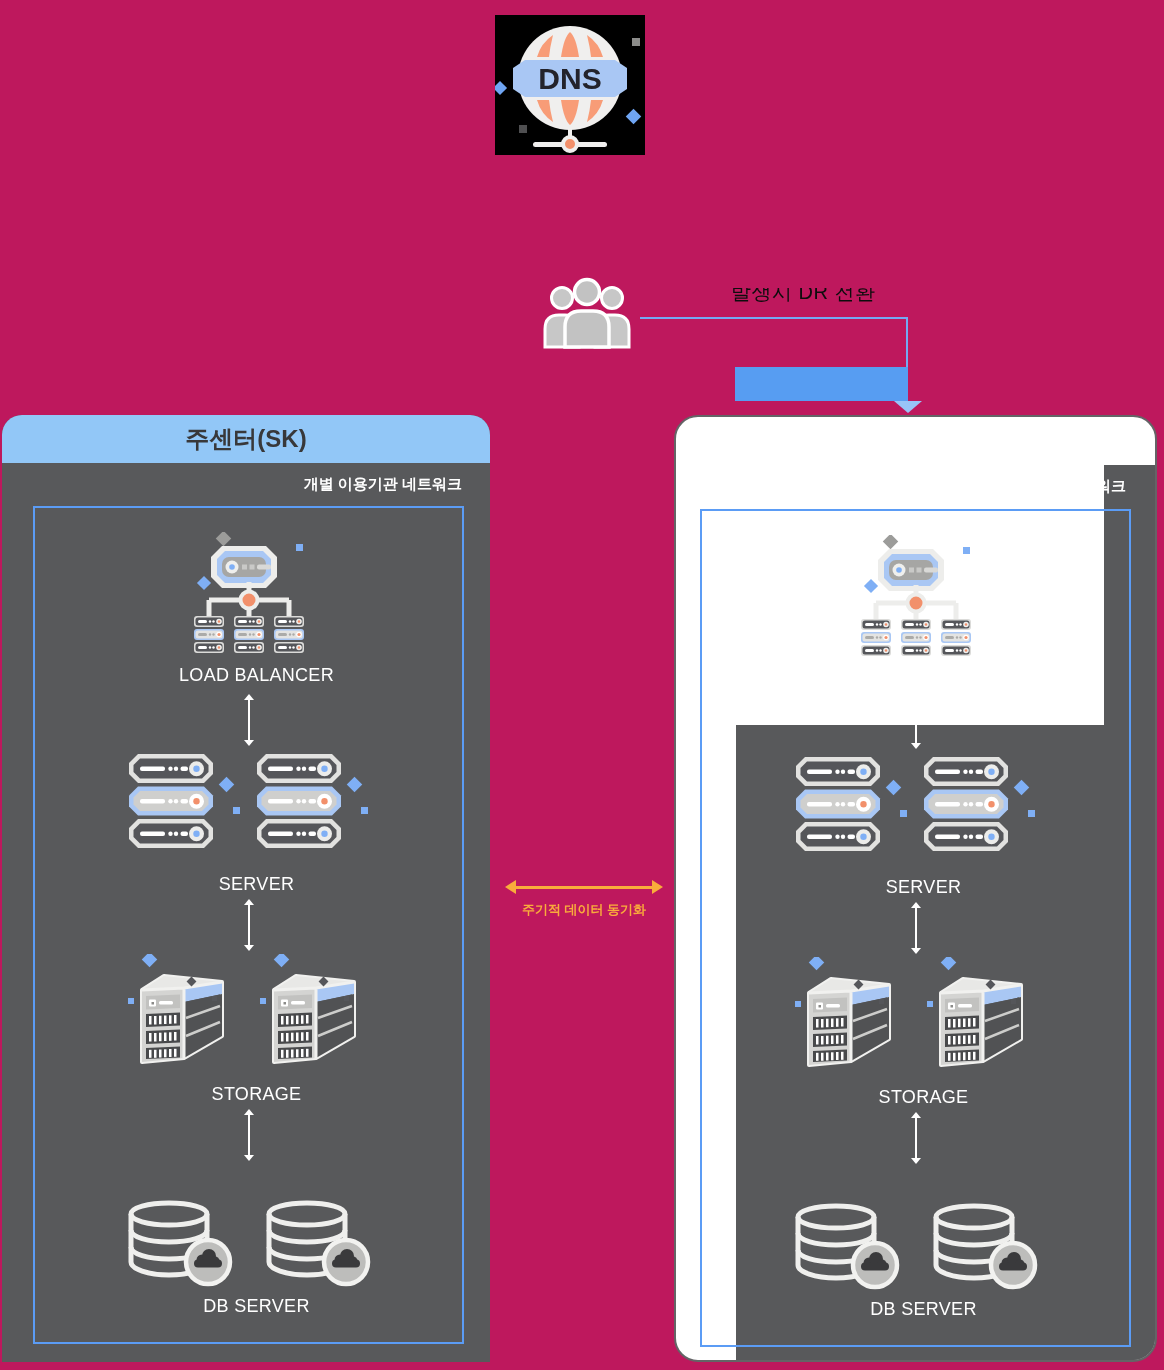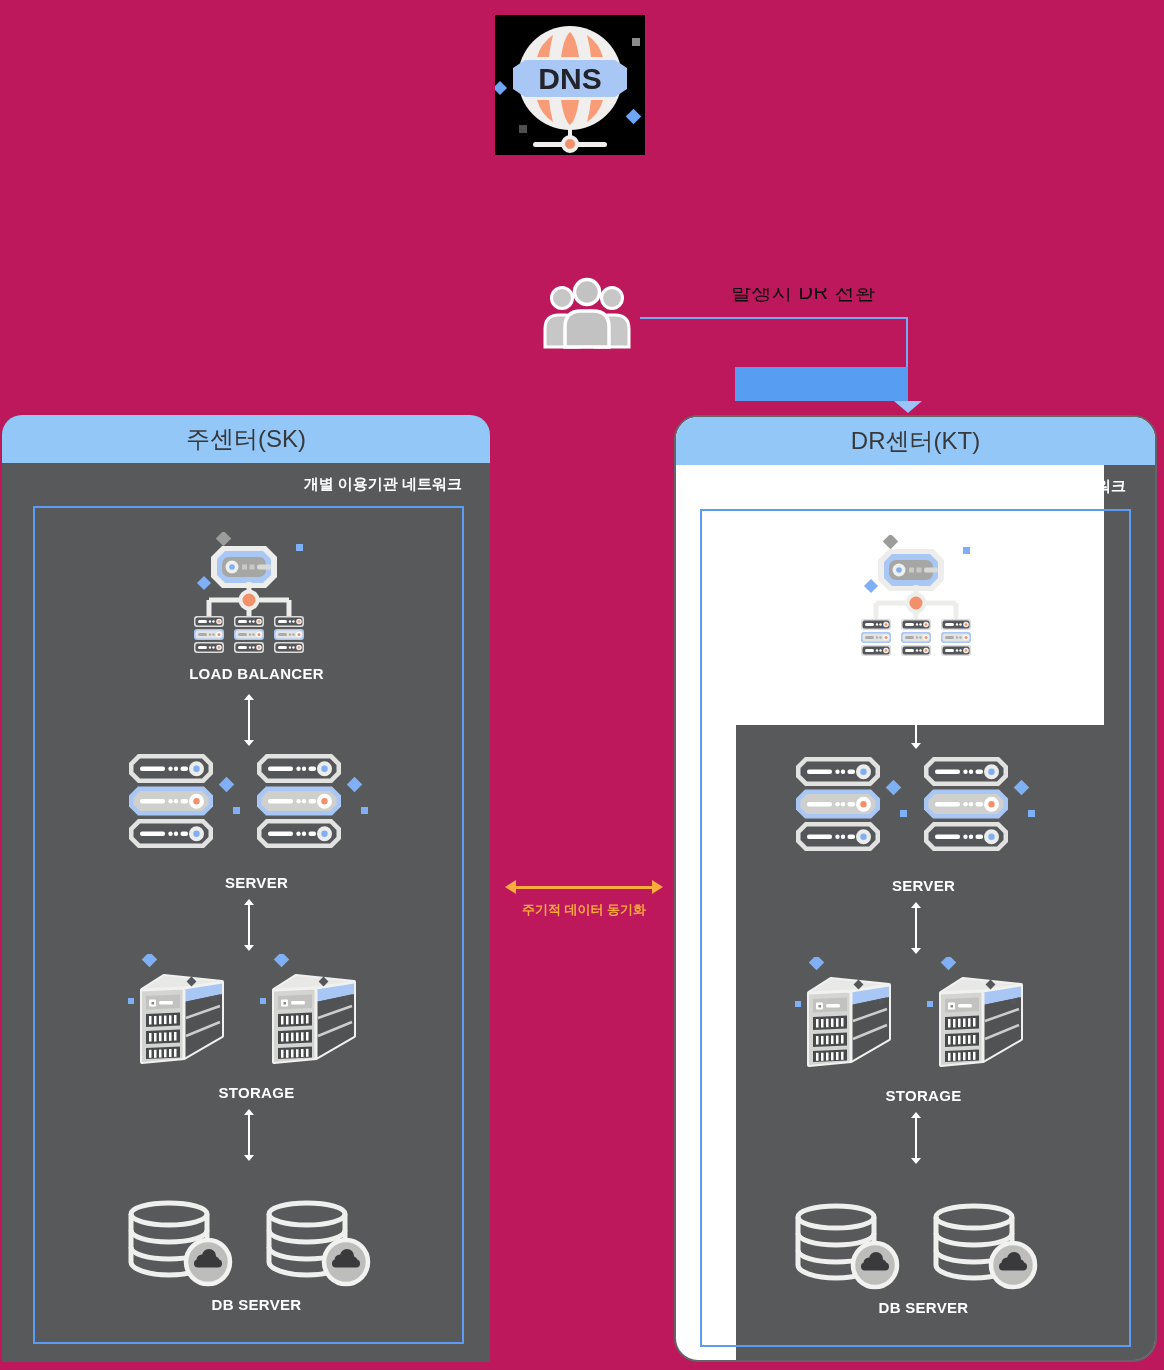--- a/index.html
+++ b/index.html
@@ -31,37 +31,37 @@
   .sync-label{left:498px;top:901px;width:172px;text-align:center;font-size:13px;
               font-weight:700;color:#F9AC3B;}
 
   
   .panel{top:415px;height:947px;}
   .panel-left{left:2px;width:488px;background:#58595B;border-radius:20px 20px 0 0;}
   .panel-right{left:674px;width:483px;background:#ffffff;border:2px solid #646466;
                border-radius:24px;box-sizing:border-box;overflow:hidden;}
   .panel-header{position:absolute;left:0;right:0;top:0;height:48px;background:#92C7F7;
                 border-radius:20px 20px 0 0;display:flex;align-items:center;justify-content:center;}
-  .panel-title{font-size:24px;font-weight:400;color:#38383A;}
+  .panel-title{font-size:24px;font-weight:700;color:#38383A;}
   .panel-body{position:absolute;left:0;right:0;top:48px;bottom:0;}
   .net-label{position:absolute;top:12px;font-size:15px;font-weight:700;color:#fff;white-space:nowrap;}
   .panel-left .net-label{right:28px;}
   .panel-right .net-label{right:29px;z-index:4;}
   .inner-box{position:absolute;width:427px;height:834px;border:2px solid #5B9CF5;z-index:5;}
   .panel-left .inner-box{left:31px;top:43px;}
   .panel-right .inner-box{left:24px;top:44px;}
 
   
   .dr-strip{position:absolute;left:428px;right:0;top:0;bottom:0;background:#58595B;z-index:1;}
   .dr-block{position:absolute;left:60px;right:0;top:260px;bottom:0;background:#58595B;z-index:1;}
 
   
   .stack{position:absolute;left:0;top:0;width:427px;height:834px;z-index:6;}
-  .icon-label{position:absolute;left:16px;right:0;text-align:center;font-size:15px;
-              font-weight:700;color:#fff;letter-spacing:0.3px;}
+  .icon-label{position:absolute;left:16px;right:0;text-align:center;font-size:18px;
+              font-weight:400;color:#fff;letter-spacing:0.3px;}
   .lb-icon{position:absolute;left:50%;margin-left:-65px;top:24px;}
   .lbl-lb{top:157px;}
   .row{position:absolute;left:0;right:0;display:flex;justify-content:center;}
   .row-server{top:246px;gap:16px;}
   .lbl-server{top:366px;}
   .row-storage{top:446px;gap:22px;}
   .lbl-storage{top:576px;}
   .row-db{top:690px;gap:26px;}
   .lbl-db{top:788px;}
 
@@ -376,23 +376,20 @@
                 <use href="#sym-db" width="112" height="92"></use>
               </svg>
           </div>
           <div class="icon-label lbl-db">DB SERVER</div>
         </div>
       </div>
     </div>
   </div>
 
   <div class="abs panel panel-right">
-    <div class="panel-header">
-      <span class="panel-title">DR센터(KT)</span>
-    </div>
     <div class="panel-body">
       <div class="dr-strip"></div>
       <div class="dr-block"></div>
       <div class="net-label">개별 이용기관 네트워크</div>
       <div class="inner-box">
         <div class="stack">
           <svg class="lb-icon" width="130" height="128">
               <use href="#sym-lb" width="130" height="128"></use>
             </svg>
           <div class="icon-label lbl-lb">LOAD BALANCER</div>

